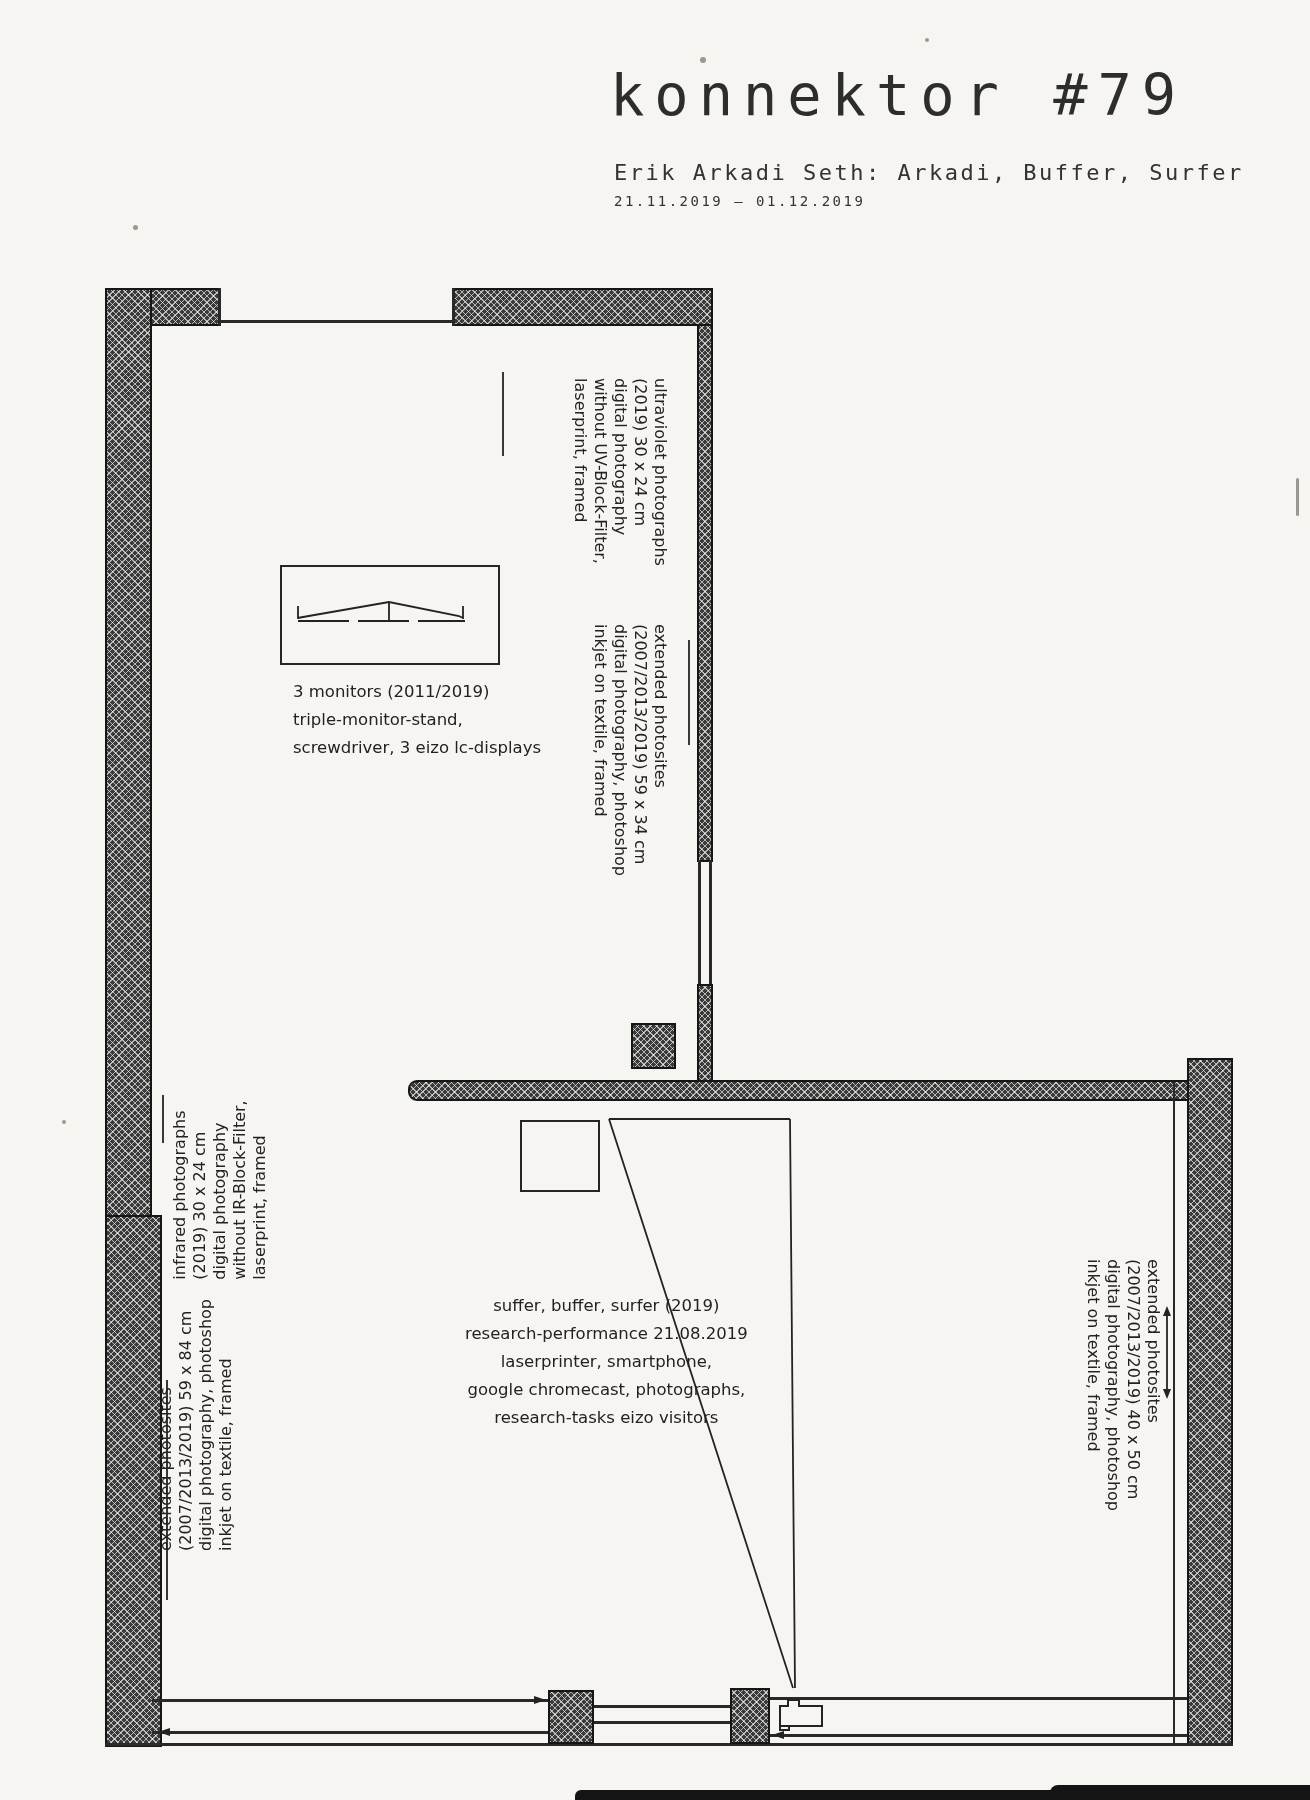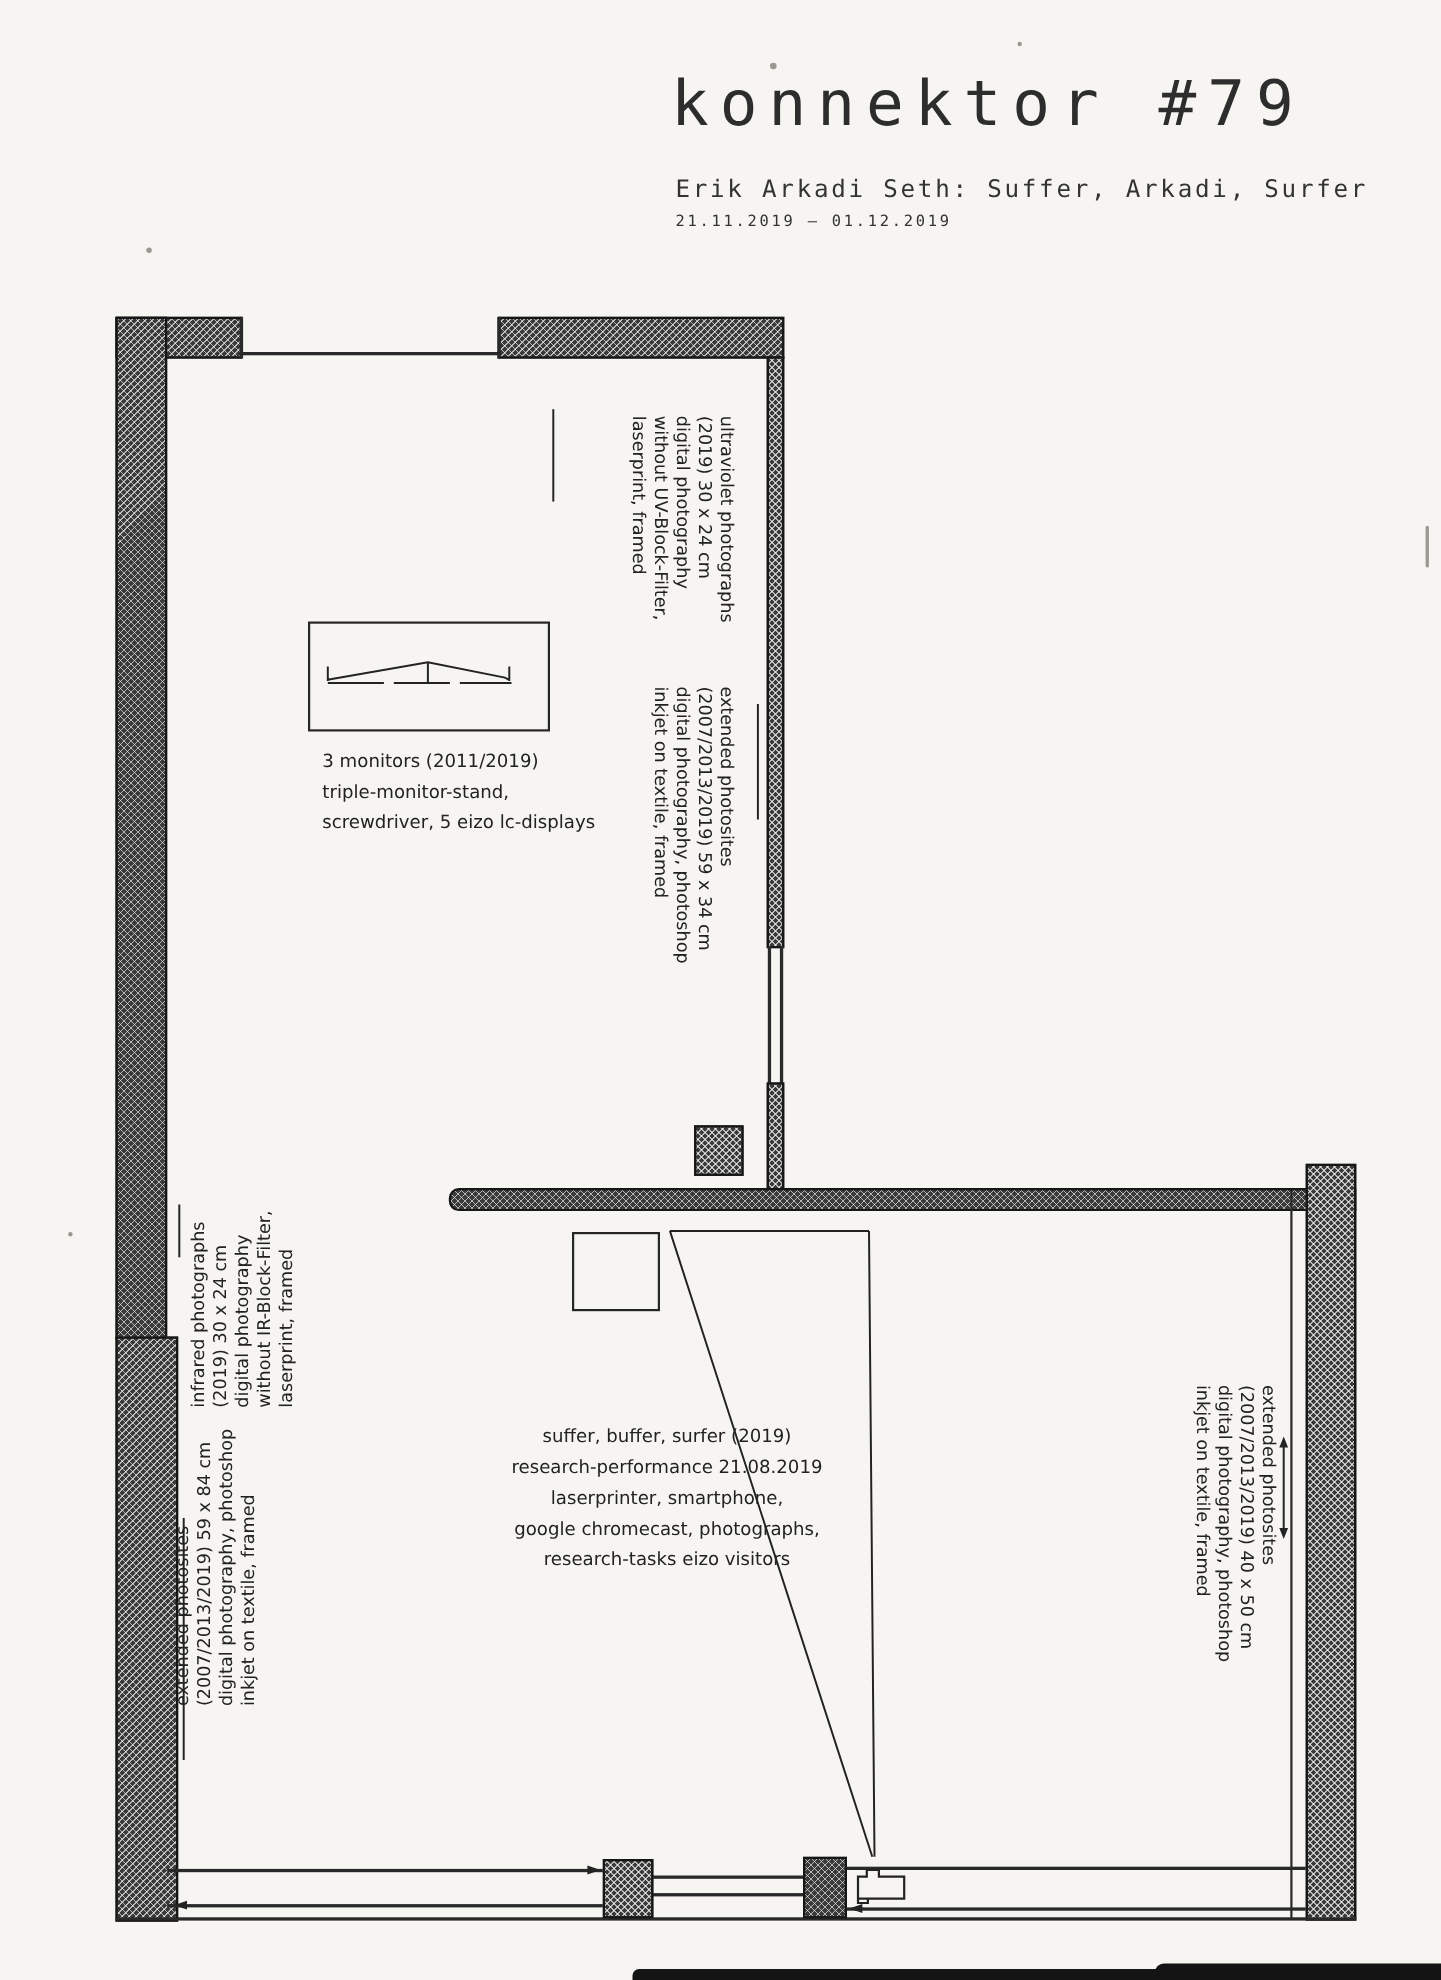--- a/index.html
+++ b/index.html
@@ -29,21 +29,21 @@
   .svgov{position:absolute;left:0;top:0;pointer-events:none;}
   .speck{position:absolute;background:#9a9891;border-radius:50%;}
   .scanbar{position:absolute;background:#141414;}
 </style>
 </head>
 <body>
 
 <div class="page">
 
   <div class="title">konnektor #79</div>
-  <div class="subtitle">Erik Arkadi Seth: Suffer, Arkadi, Surfer</div>
+  <div class="subtitle">Erik Arkadi Seth: Arkadi, Buffer, Surfer</div>
   <div class="dates">21.11.2019 – 01.12.2019</div>
 
   <div class="wall" style="left:105px;top:288px;width:115px;height:38px;"></div>
   <div class="wall" style="left:453px;top:288px;width:260px;height:38px;"></div>
 
   <div class="thin" style="left:220px;top:320px;width:233px;height:3px;"></div>
   <div class="thin" style="left:218px;top:288px;width:2.5px;height:38px;"></div>
   <div class="thin" style="left:452px;top:288px;width:2.5px;height:38px;"></div>
 
   <div class="wall" style="left:105px;top:288px;width:47px;height:930px;"></div>
@@ -132,21 +132,21 @@
   <div class="vlabel cw" style="left:1123px;top:1385px;">
     <div>extended photosites</div>
     <div>(2007/2013/2019) 40 x 50 cm</div>
     <div>digital photography, photoshop</div>
     <div>inkjet on textile, framed</div>
   </div>
 
   <div class="cap" style="left:293px;top:678px;">
     <div>3 monitors (2011/2019)</div>
     <div>triple-monitor-stand,</div>
-    <div>screwdriver, 5 eizo lc-displays</div>
+    <div>screwdriver, 3 eizo lc-displays</div>
   </div>
 
   <div class="cap" style="left:465px;top:1292px;text-align:center;">
     <div>suffer, buffer, surfer (2019)</div>
     <div>research-performance 21.08.2019</div>
     <div>laserprinter, smartphone,</div>
     <div>google chromecast, photographs,</div>
     <div>research-tasks eizo visitors</div>
   </div>
 

